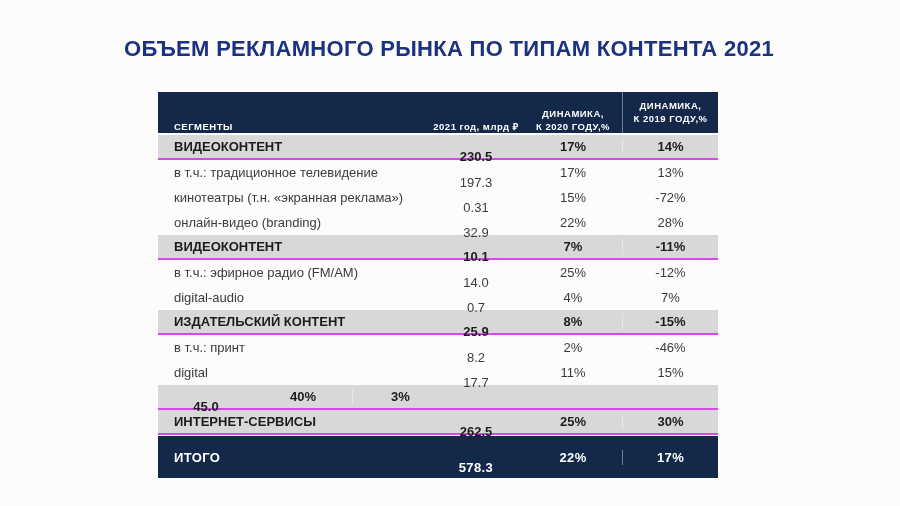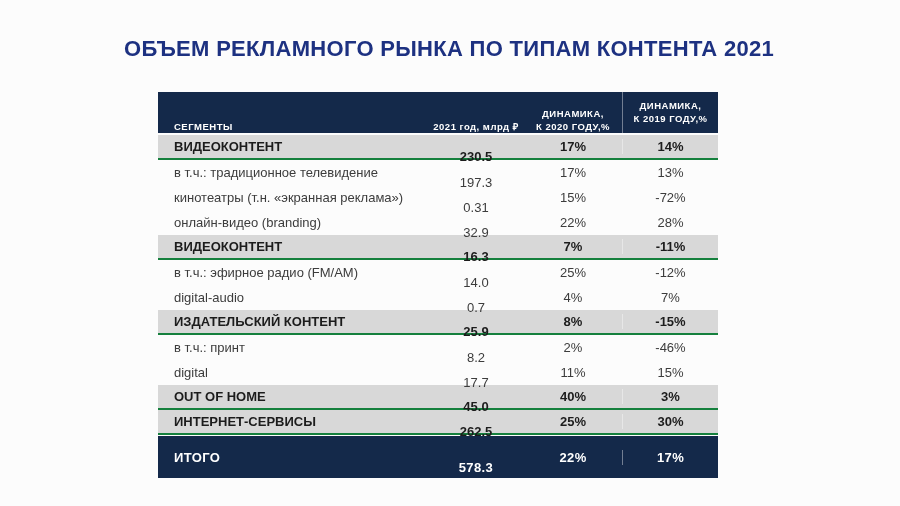--- a/index.html
+++ b/index.html
@@ -49,21 +49,21 @@
   }
   .row {
     display: flex;
     align-items: center;
     height: 25px;
     box-sizing: border-box;
     background: transparent;
   }
   .row.section {
     background: #D8D8D8;
-    border-bottom: 2px solid #15803d;
+    border-bottom: 2px solid #d946ef;
   }
   .row.section .cell { font-weight: bold; color: #1C1C1C; font-size: 13px; }
   .row.sub .cell { font-weight: normal; color: #3C3C3C; font-size: 13px; }
   .row.total {
     height: 42px;
     background: #14294A;
     margin-top: 1px;
   }
   .row.total .cell { font-weight: bold; color: #FFFFFF; font-size: 13px; letter-spacing: 0.4px; }
   .cell { box-sizing: border-box; }
@@ -114,21 +114,21 @@
           <div class="cell c4">-72%</div>
         </div>
         <div class="row sub">
           <div class="cell c1">онлайн-видео (branding)</div>
           <div class="cell c2">32.9</div>
           <div class="cell c3">22%</div>
           <div class="cell c4">28%</div>
         </div>
         <div class="row section">
           <div class="cell c1">ВИДЕОКОНТЕНТ</div>
-          <div class="cell c2">16.3</div>
+          <div class="cell c2">10.1</div>
           <div class="cell c3">7%</div>
           <div class="cell c4">-11%</div>
         </div>
         <div class="row sub">
           <div class="cell c1">в т.ч.: эфирное радио (FM/AM)</div>
           <div class="cell c2">14.0</div>
           <div class="cell c3">25%</div>
           <div class="cell c4">-12%</div>
         </div>
         <div class="row sub">
@@ -149,21 +149,20 @@
           <div class="cell c3">2%</div>
           <div class="cell c4">-46%</div>
         </div>
         <div class="row sub">
           <div class="cell c1">digital</div>
           <div class="cell c2">17.7</div>
           <div class="cell c3">11%</div>
           <div class="cell c4">15%</div>
         </div>
         <div class="row section">
-          <div class="cell c1">OUT OF HOME</div>
           <div class="cell c2">45.0</div>
           <div class="cell c3">40%</div>
           <div class="cell c4">3%</div>
         </div>
         <div class="row section">
           <div class="cell c1">ИНТЕРНЕТ-СЕРВИСЫ</div>
           <div class="cell c2">262.5</div>
           <div class="cell c3">25%</div>
           <div class="cell c4">30%</div>
         </div>

